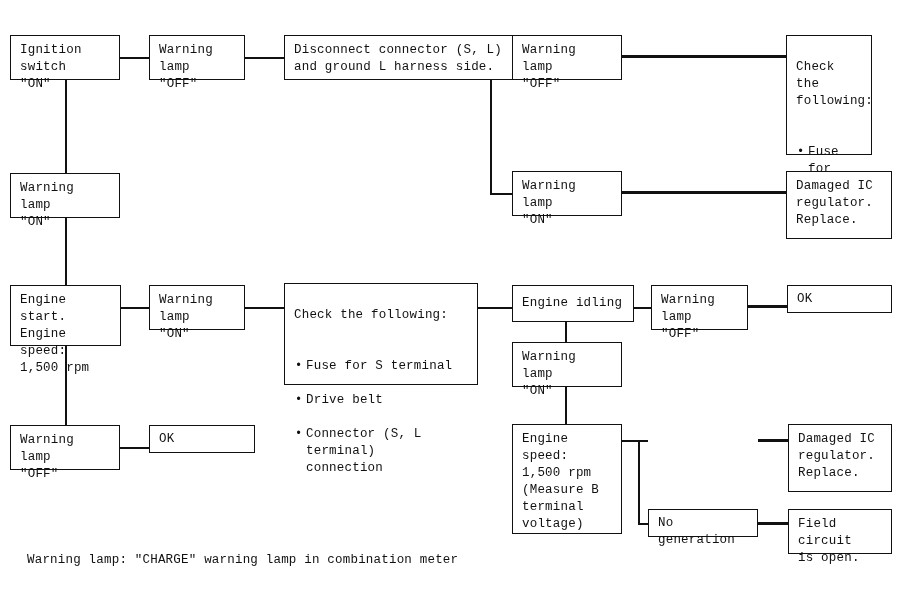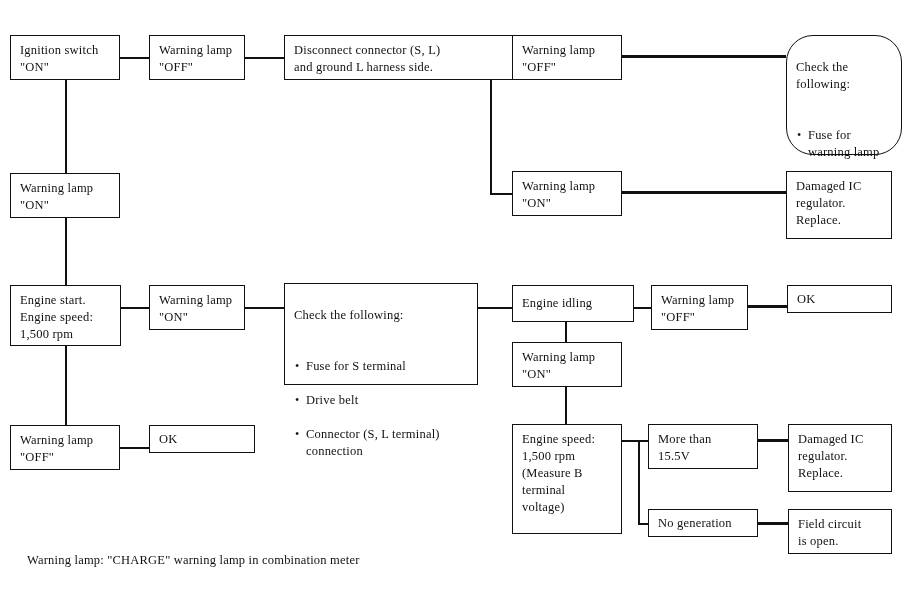--- a/index.html
+++ b/index.html
@@ -5,21 +5,21 @@
   html, body {
     margin: 0;
     padding: 0;
     background: #ffffff;
   }
   #canvas {
     position: relative;
     width: 902px;
     height: 597px;
     background: #ffffff;
-    font-family: Liberation Serif, serif;
+    font-family: Liberation Mono, monospace;
     overflow: hidden;
   }
   .node {
     position: absolute;
     box-sizing: border-box;
     border: 1.4px solid #111111;
     background: #ffffff;
     color: #111111;
     font-size: 12.5px;
     line-height: 17px;
@@ -120,21 +120,21 @@
 
   <div class="node" style="left:149px; top:35px; width:96px; height:45px;">Warning lamp
 "OFF"</div>
 
   <div class="node" style="left:284px; top:35px; width:232px; height:45px;">Disconnect connector (S, L)
 and ground L harness side.</div>
 
   <div class="node" style="left:512px; top:35px; width:110px; height:45px;">Warning lamp
 "OFF"</div>
 
-  <div class="node" style="left:786px; top:35px; width:116px; height:120px;border-radius:27px;">
+  <div class="node" style="left:786px; top:35px; width:86px; height:120px;">
     <span class="hdr">Check the
 following:</span>
     <ul>
       <li>Fuse for
 warning lamp</li>
     </ul>
   </div>
 
   <div class="node" style="left:512px; top:171px; width:110px; height:45px;">Warning lamp
 "ON"</div>
@@ -177,22 +177,20 @@
 "OFF"</div>
 
   <div class="node" style="left:149px; top:425px; width:106px; height:28px; padding-top:5px;">OK</div>
 
   <div class="node" style="left:512px; top:424px; width:110px; height:110px;">Engine speed:
 1,500 rpm
 (Measure B
 terminal
 voltage)</div>
 
-  <div class="node" style="left:648px; top:424px; width:110px; height:45px;">More than
-15.5V</div>
 
   <div class="node" style="left:788px; top:424px; width:104px; height:68px;">Damaged IC
 regulator.
 Replace.</div>
 
   <div class="node" style="left:648px; top:509px; width:110px; height:28px; padding-top:5px;">No generation</div>
 
   <div class="node" style="left:788px; top:509px; width:104px; height:45px;">Field circuit
 is open.</div>
 

